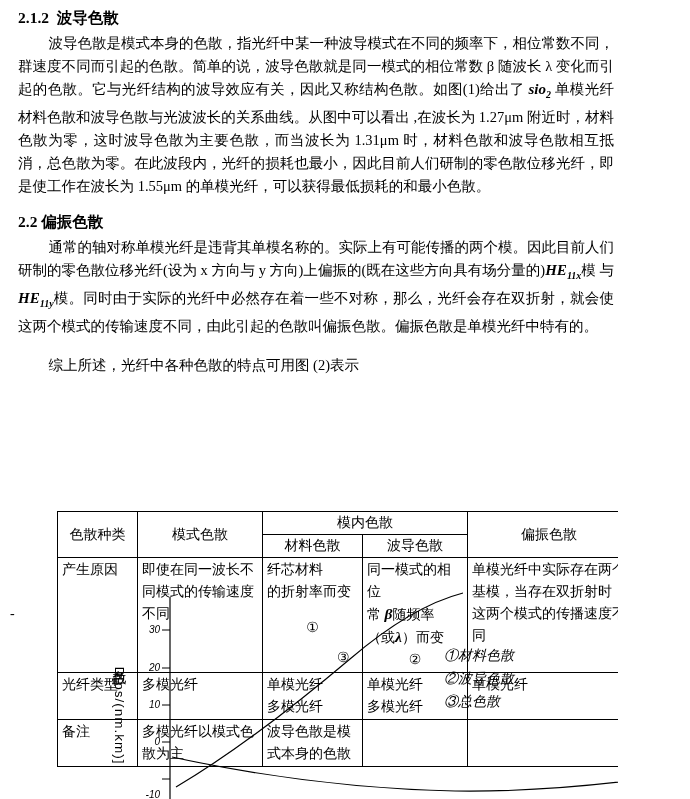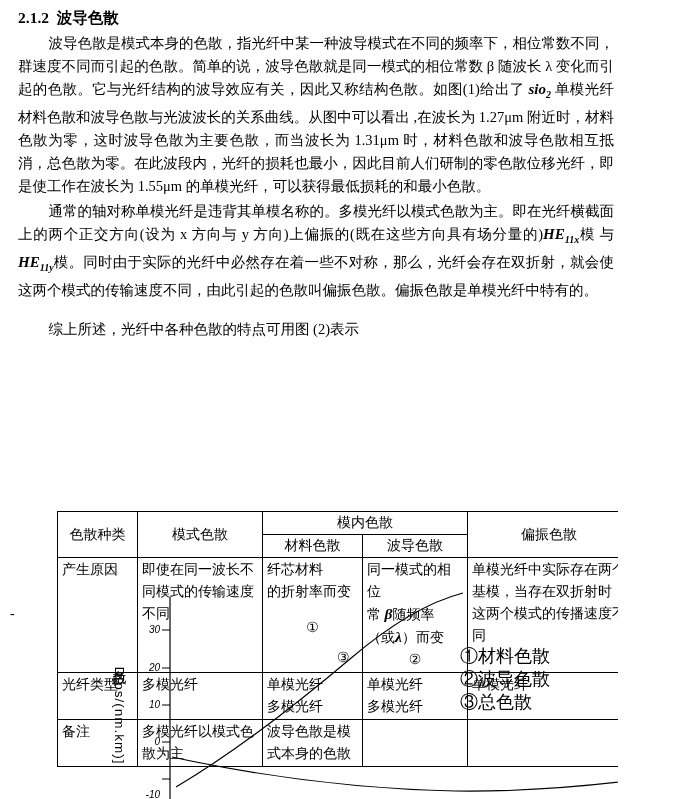--- a/index.html
+++ b/index.html
@@ -22,37 +22,38 @@
   .mark{text-align:center;}
   .mt{margin-top:14px;}
   .greek{font-weight:bold;font-style:italic;font-size:15.5px;}
   
   .overlay{position:absolute;left:0;top:0;width:690px;height:799px;pointer-events:none;}
   .overlay svg{position:absolute;left:0;top:0;}
   .tick{position:absolute;left:132px;width:28px;text-align:right;
         font-family:"Liberation Sans","DejaVu Sans",sans-serif;font-size:10px;line-height:15px;font-style:italic;}
   .ylabel{position:absolute;left:110px;top:660px;writing-mode:vertical-rl;
           font-family:"Liberation Sans","DejaVu Sans",sans-serif;font-size:13.5px;letter-spacing:1px;}
-  .legend-item{position:absolute;left:460px;font-size:18px;line-height:20px;}
+  .legend-item{position:absolute;left:444px;font-size:14px;line-height:20px;font-style:italic;}
   .cmark{position:absolute;left:337px;top:649px;font-size:14px;}
   .watermark{position:absolute;left:452px;top:766px;font-family:"Liberation Sans","DejaVu Sans",sans-serif;
              font-size:13px;color:#c8c8c8;}
   .mdash{position:absolute;left:10px;top:606px;font-size:14px;}
 </style>
 </head>
 <body>
 
 <div class="page">
 
   <div class="heading">2.1.2  波导色散</div>
 
   <p class="para indent"><span>波导色散是模式本身的色散，指光纤中某一种波导模式在不同的频率下，相位常数不同，群速度不同而引起的色散。简单的说，波导色散就是同一模式的相位常数 β 随波长 λ 变化而引起的色散。它与光纤结构的波导效应有关，因此又称结构色散。如图(1)给出了 </span><span class="formula"><span>sio</span><sub>2</sub></span><span> 单模光纤材料色散和波导色散与光波波长的关系曲线。从图中可以看出 ,在波长为 1.27μm 附近时，材料色散为零，这时波导色散为主要色散，而当波长为 1.31μm 时，材料色散和波导色散相互抵消，总色散为零。在此波段内，光纤的损耗也最小，因此目前人们研制的零色散位移光纤，即是使工作在波长为 1.55μm 的单模光纤，可以获得最低损耗的和最小色散。</span></p>
 
+  <div class="heading h22">2.2 偏振色散</div>
 
-  <p class="para indent"><span>通常的轴对称单模光纤是违背其单模名称的。多模光纤以模式色散为主。即在光纤横截面上的两个正交方向(设为 x 方向与 y 方向)上偏振的(既在这些方向具有场分量的)</span><span class="formula"><span>HE</span><sub>11x</sub></span><span>模 与 </span><span class="formula"><span>HE</span><sub>11y</sub></span><span>模。同时由于实际的光纤中必然存在着一些不对称，那么，光纤会存在双折射，就会使这两个模式的传输速度不同，由此引起的色散叫偏振色散。偏振色散是单模光纤中特有的。</span></p>
+  <p class="para indent"><span>通常的轴对称单模光纤是违背其单模名称的。实际上有可能传播的两个模。因此目前人们研制的零色散位移光纤(设为 x 方向与 y 方向)上偏振的(既在这些方向具有场分量的)</span><span class="formula"><span>HE</span><sub>11x</sub></span><span>模 与 </span><span class="formula"><span>HE</span><sub>11y</sub></span><span>模。同时由于实际的光纤中必然存在着一些不对称，那么，光纤会存在双折射，就会使这两个模式的传输速度不同，由此引起的色散叫偏振色散。偏振色散是单模光纤中特有的。</span></p>
 
   <p class="para indent summary">综上所述，光纤中各种色散的特点可用图 (2)表示</p>
 
   <table class="disp">
     <colgroup>
       <col style="width:80px">
         <col style="width:125px">
         <col style="width:100px">
         <col style="width:105px">
         <col style="width:163px">

